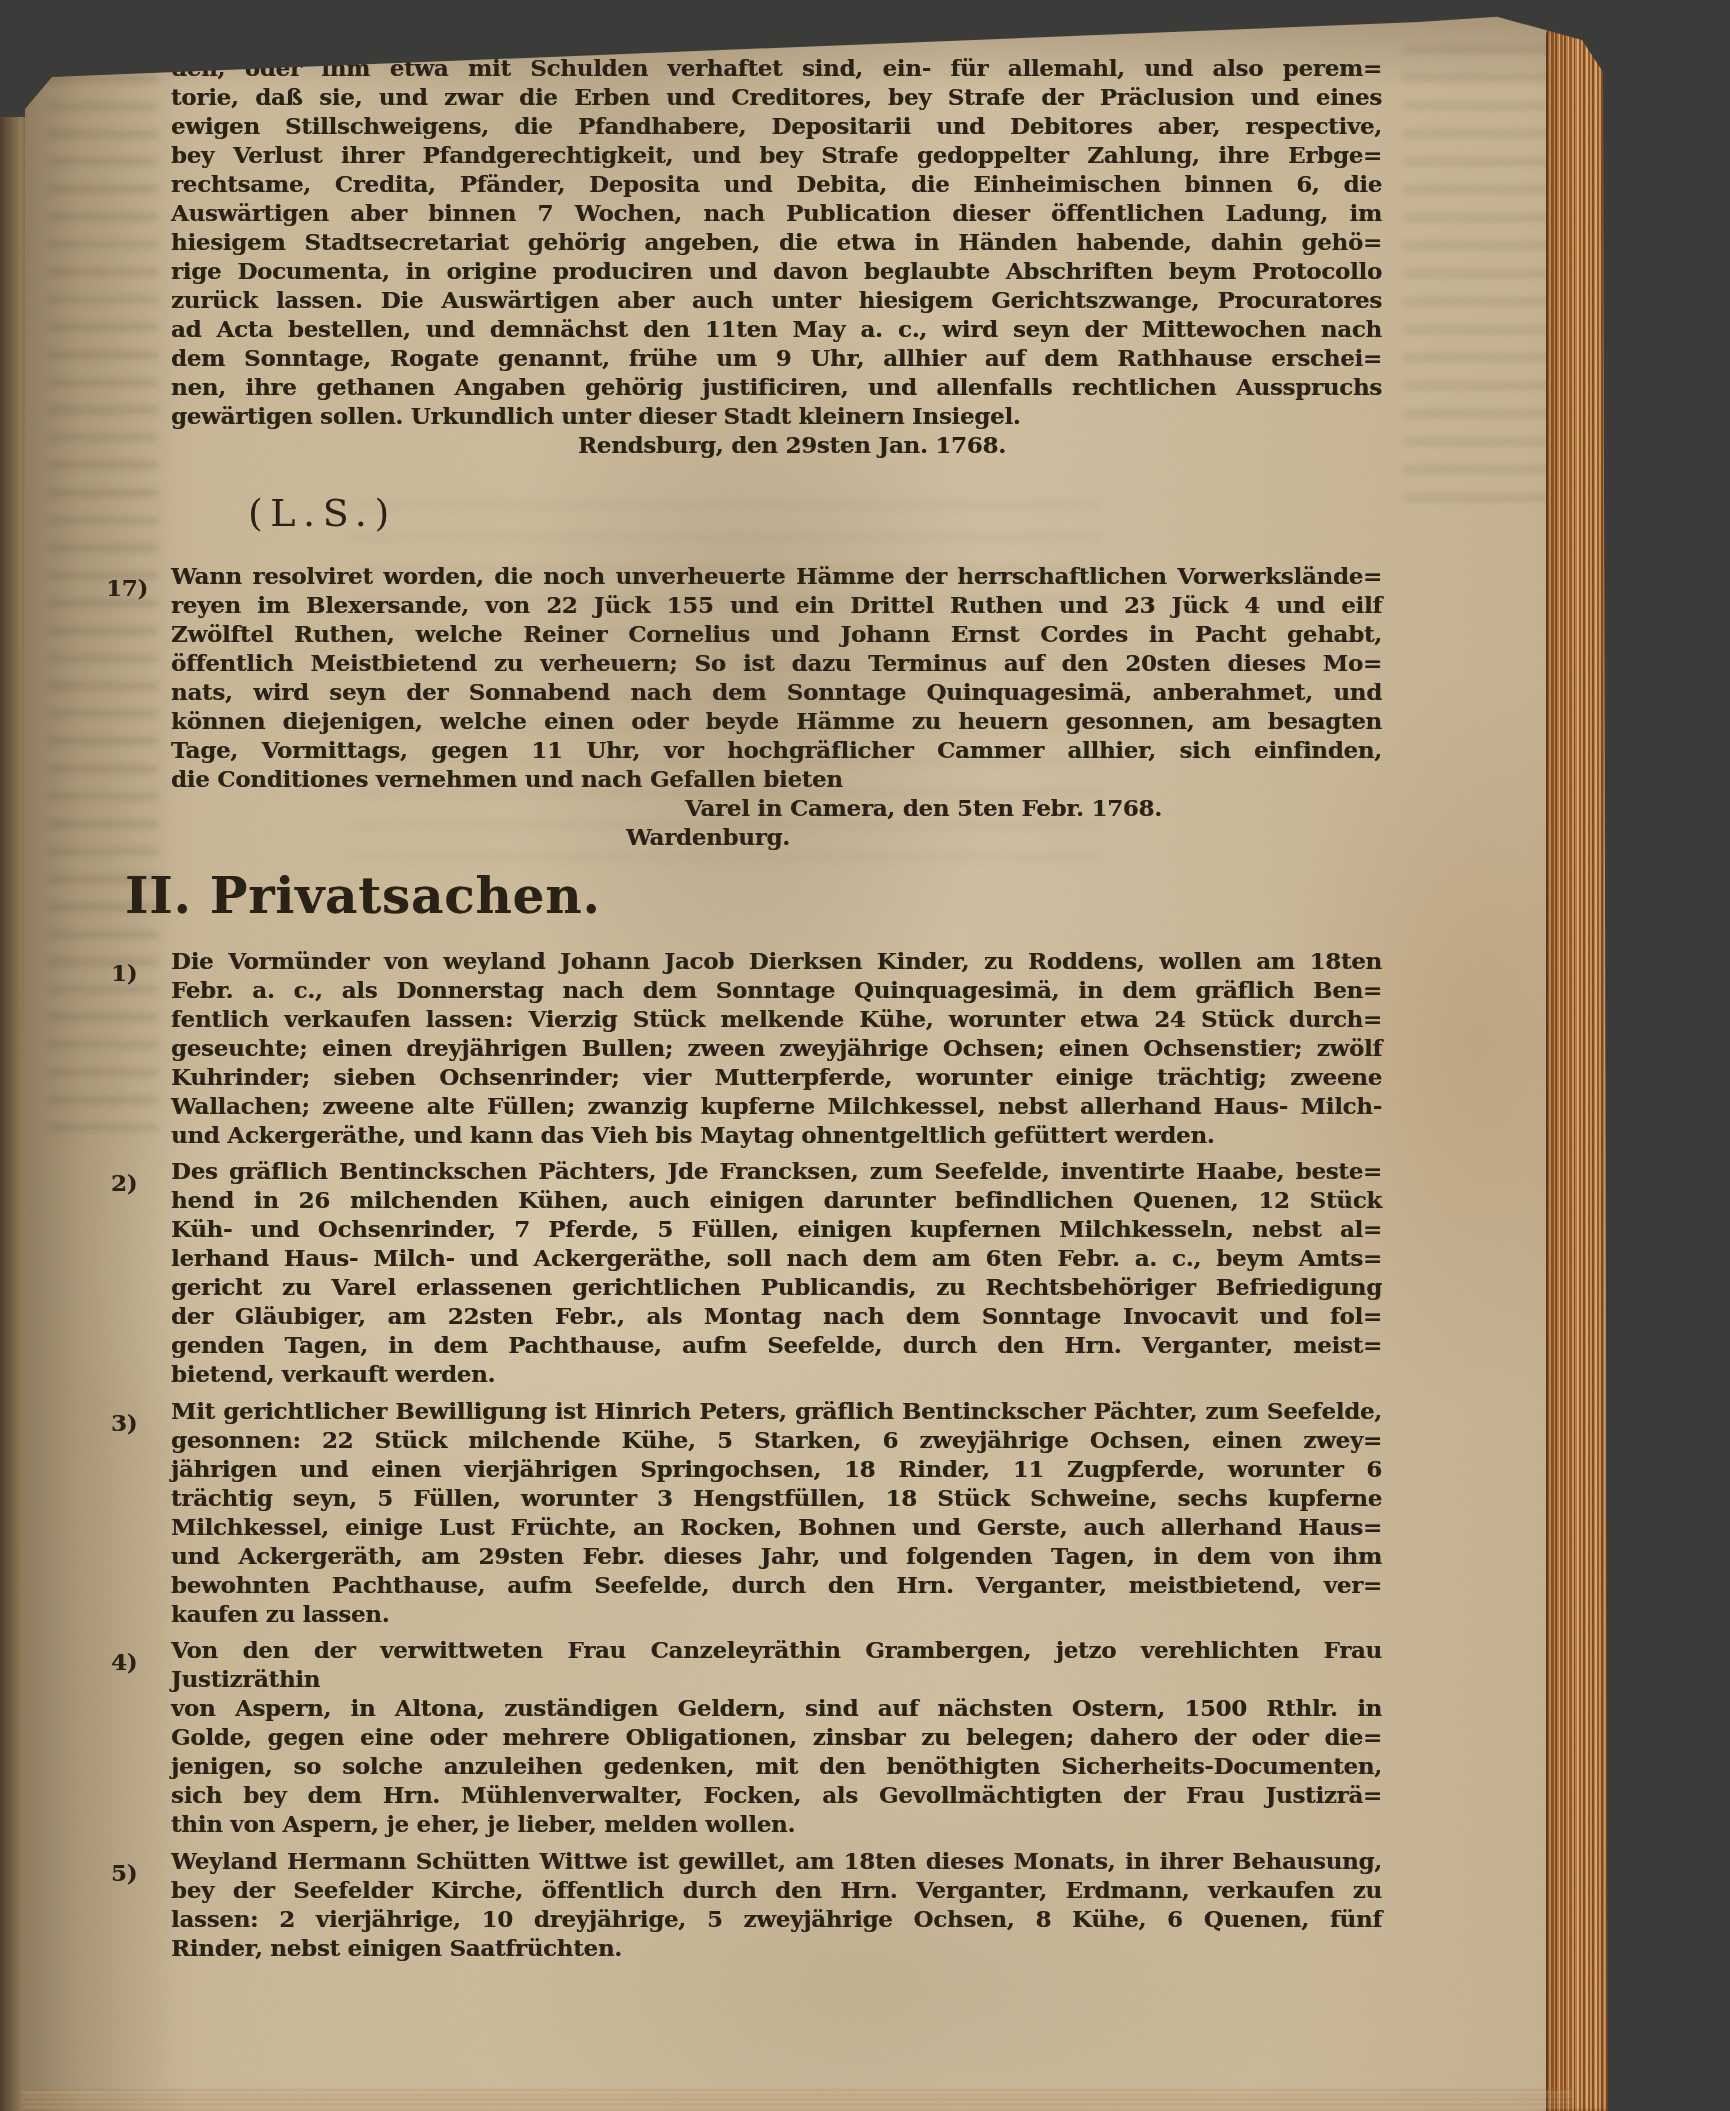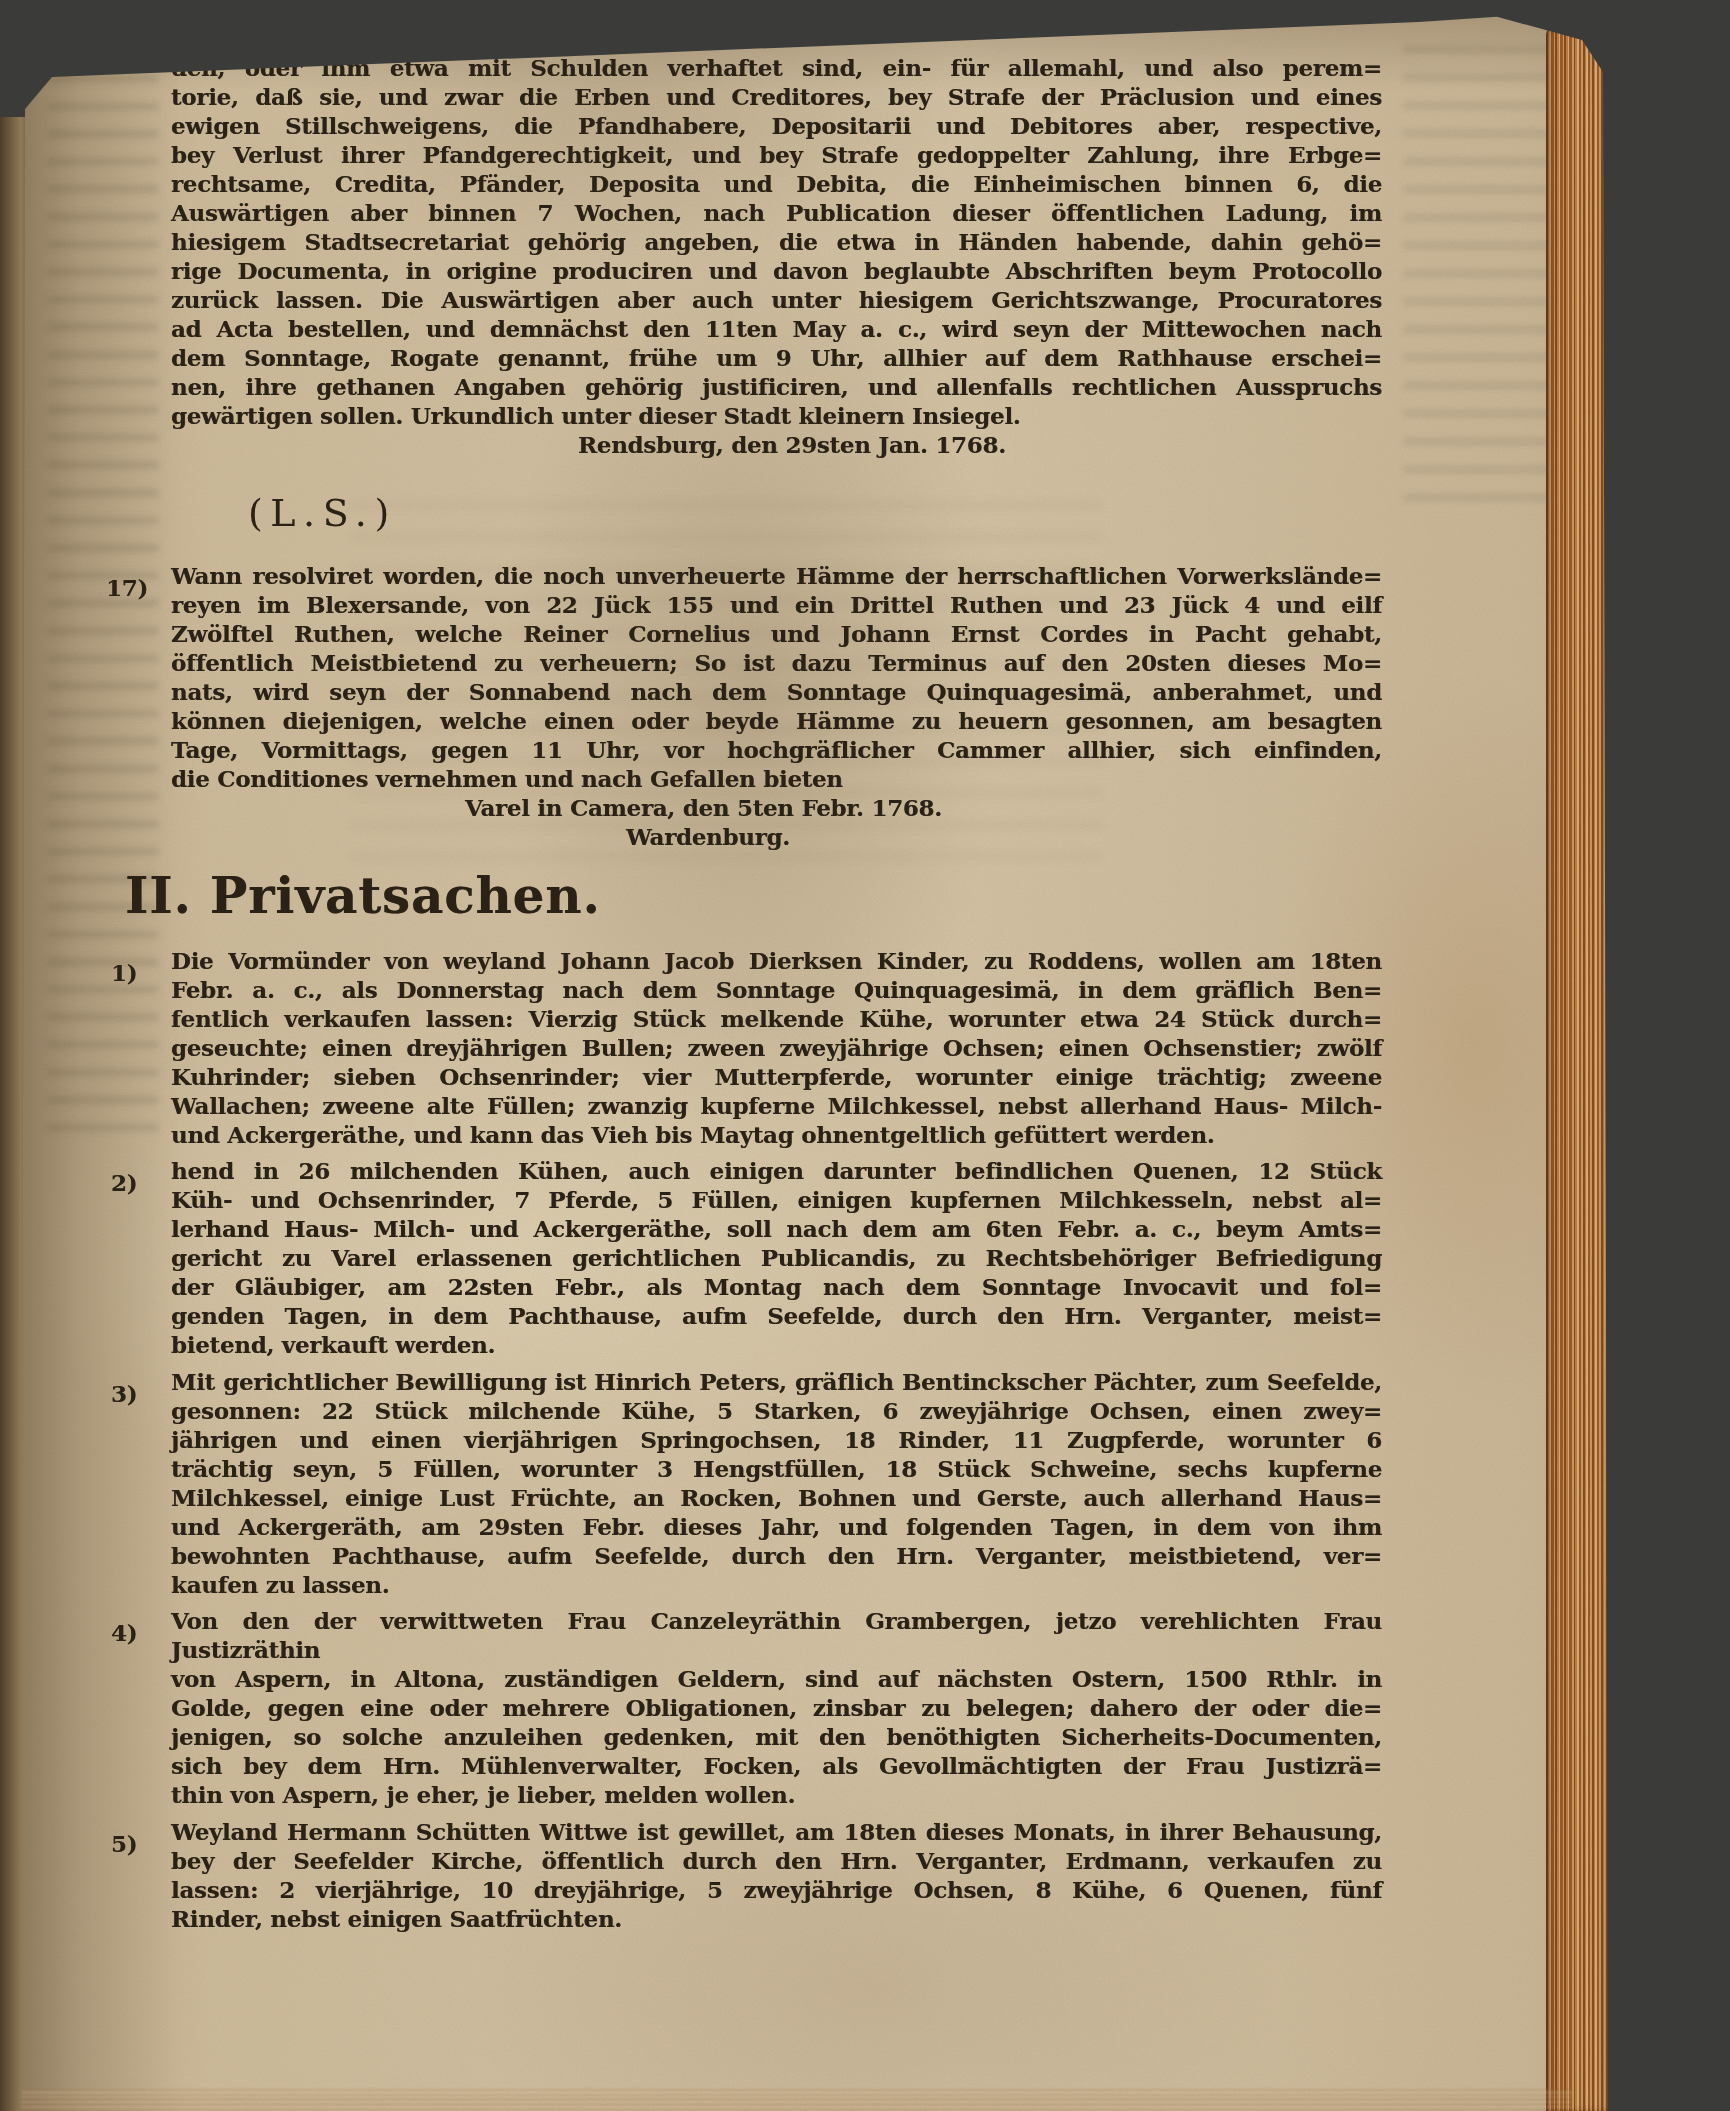--- a/index.html
+++ b/index.html
@@ -47,21 +47,21 @@
     font-size:23px;line-height:29px;font-weight:700;letter-spacing:-0.3px;
     text-shadow:0.3px 0.4px 0.6px rgba(43,34,20,.5);}
   .tl{text-align:justify;text-align-last:justify;}
   .tl-last{text-align-last:left;}
   .dl-rendsburg{padding-left:407px;}
   .seal{font-weight:400;font-size:38px;line-height:52px;letter-spacing:7.5px;
     margin:28px 0 22px 77px;text-shadow:none;}
   .item{position:relative;}
   .num{position:absolute;left:-60px;top:12px;}
   .num17{left:-65px;}
-  .dl-varel{padding-left:294px;}
+  .dl-varel{padding-left:294px;text-align:center;}
   .signature{padding-left:455px;}
   .heading{font-size:50px;line-height:63px;text-align:left;transform:translateX(-46px);
     margin:13.4px 0 18.4px;letter-spacing:0.8px;}
   .pitem{margin-top:7.5px;}
 </style>
 </head>
 <body>
 
 <div class="underleft"></div>
 
@@ -126,20 +126,21 @@
           <div class="tl">geseuchte; einen dreyjährigen Bullen; zween zweyjährige Ochsen; einen Ochsenstier; zwölf</div>
           <div class="tl">Kuhrinder; sieben Ochsenrinder; vier Mutterpferde, worunter einige trächtig; zweene</div>
           <div class="tl">Wallachen; zweene alte Füllen; zwanzig kupferne Milchkessel, nebst allerhand Haus- Milch-</div>
           <div class="tl tl-last">und Ackergeräthe, und kann das Vieh bis Maytag ohnentgeltlich gefüttert werden.</div>
         </div>
     </div>
 
     <div class="item pitem">
       <span class="num">2)</span>
       <div>
+          <div class="tl">Des gräflich Bentinckschen Pächters, Jde Francksen, zum Seefelde, inventirte Haabe, beste=</div>
           <div class="tl">hend in 26 milchenden Kühen, auch einigen darunter befindlichen Quenen, 12 Stück</div>
           <div class="tl">Küh- und Ochsenrinder, 7 Pferde, 5 Füllen, einigen kupfernen Milchkesseln, nebst al=</div>
           <div class="tl">lerhand Haus- Milch- und Ackergeräthe, soll nach dem am 6ten Febr. a. c., beym Amts=</div>
           <div class="tl">gericht zu Varel erlassenen gerichtlichen Publicandis, zu Rechtsbehöriger Befriedigung</div>
           <div class="tl">der Gläubiger, am 22sten Febr., als Montag nach dem Sonntage Invocavit und fol=</div>
           <div class="tl">genden Tagen, in dem Pachthause, aufm Seefelde, durch den Hrn. Verganter, meist=</div>
           <div class="tl tl-last">bietend, verkauft werden.</div>
         </div>
     </div>
 

